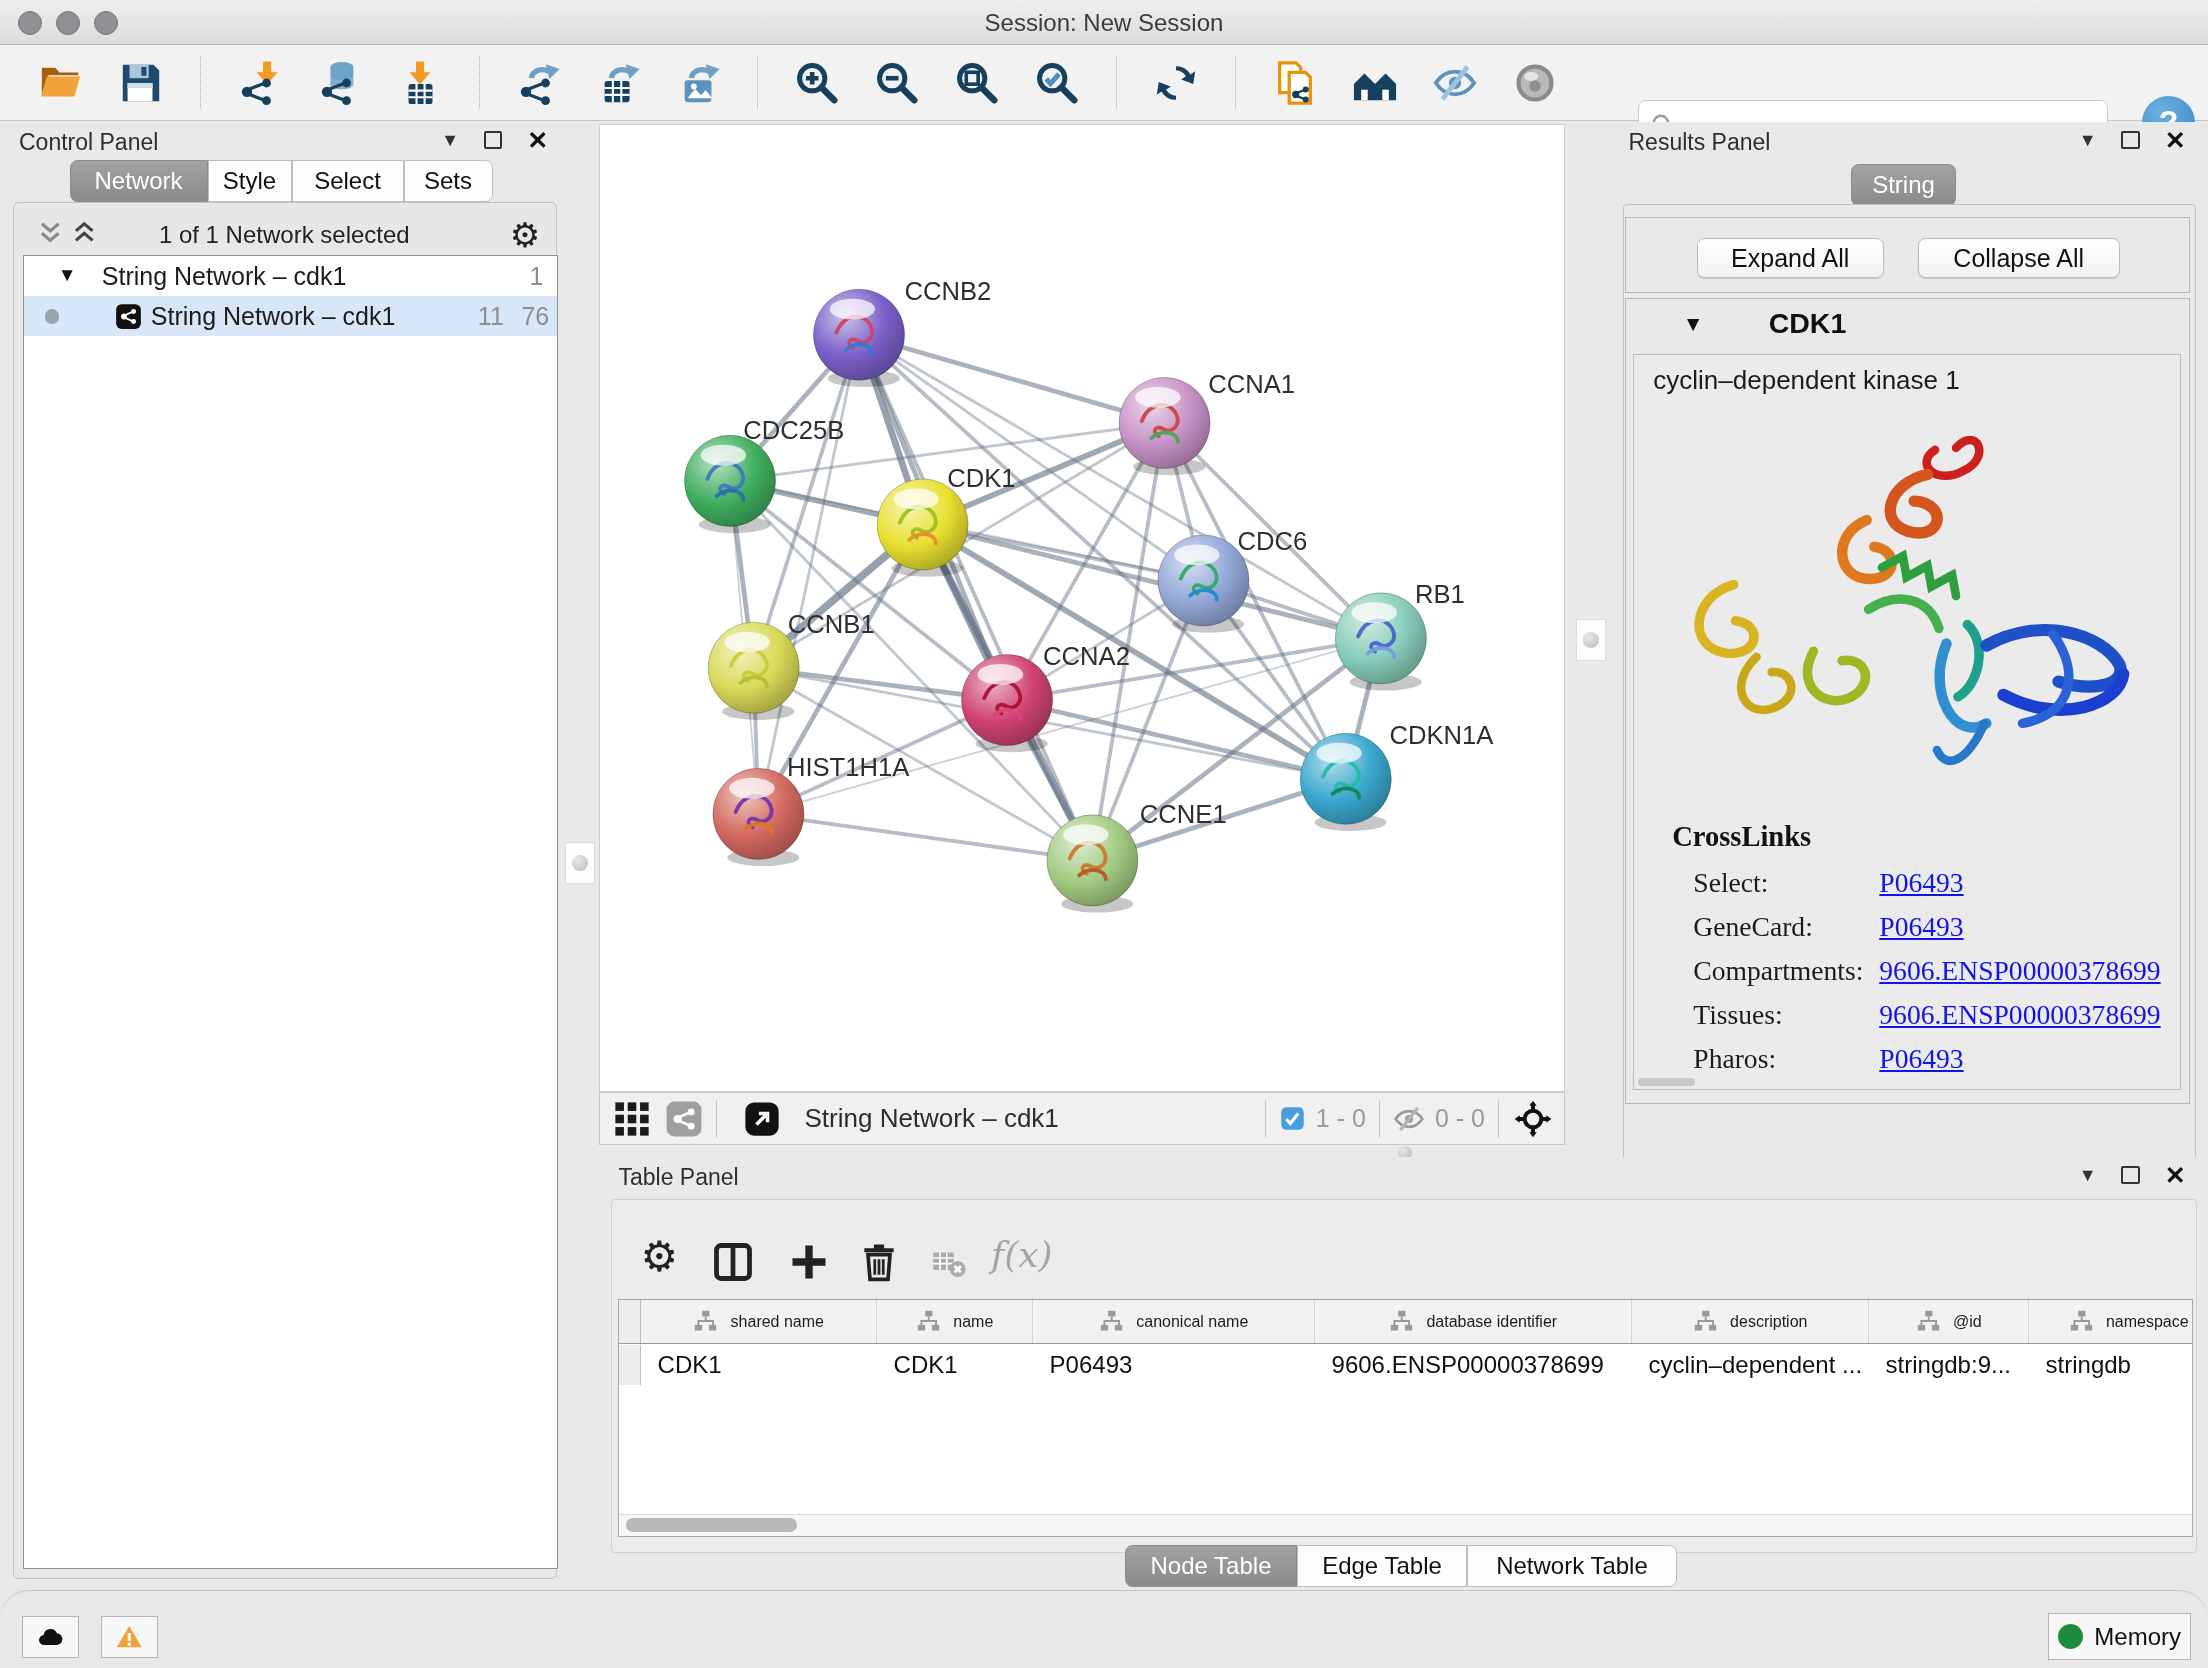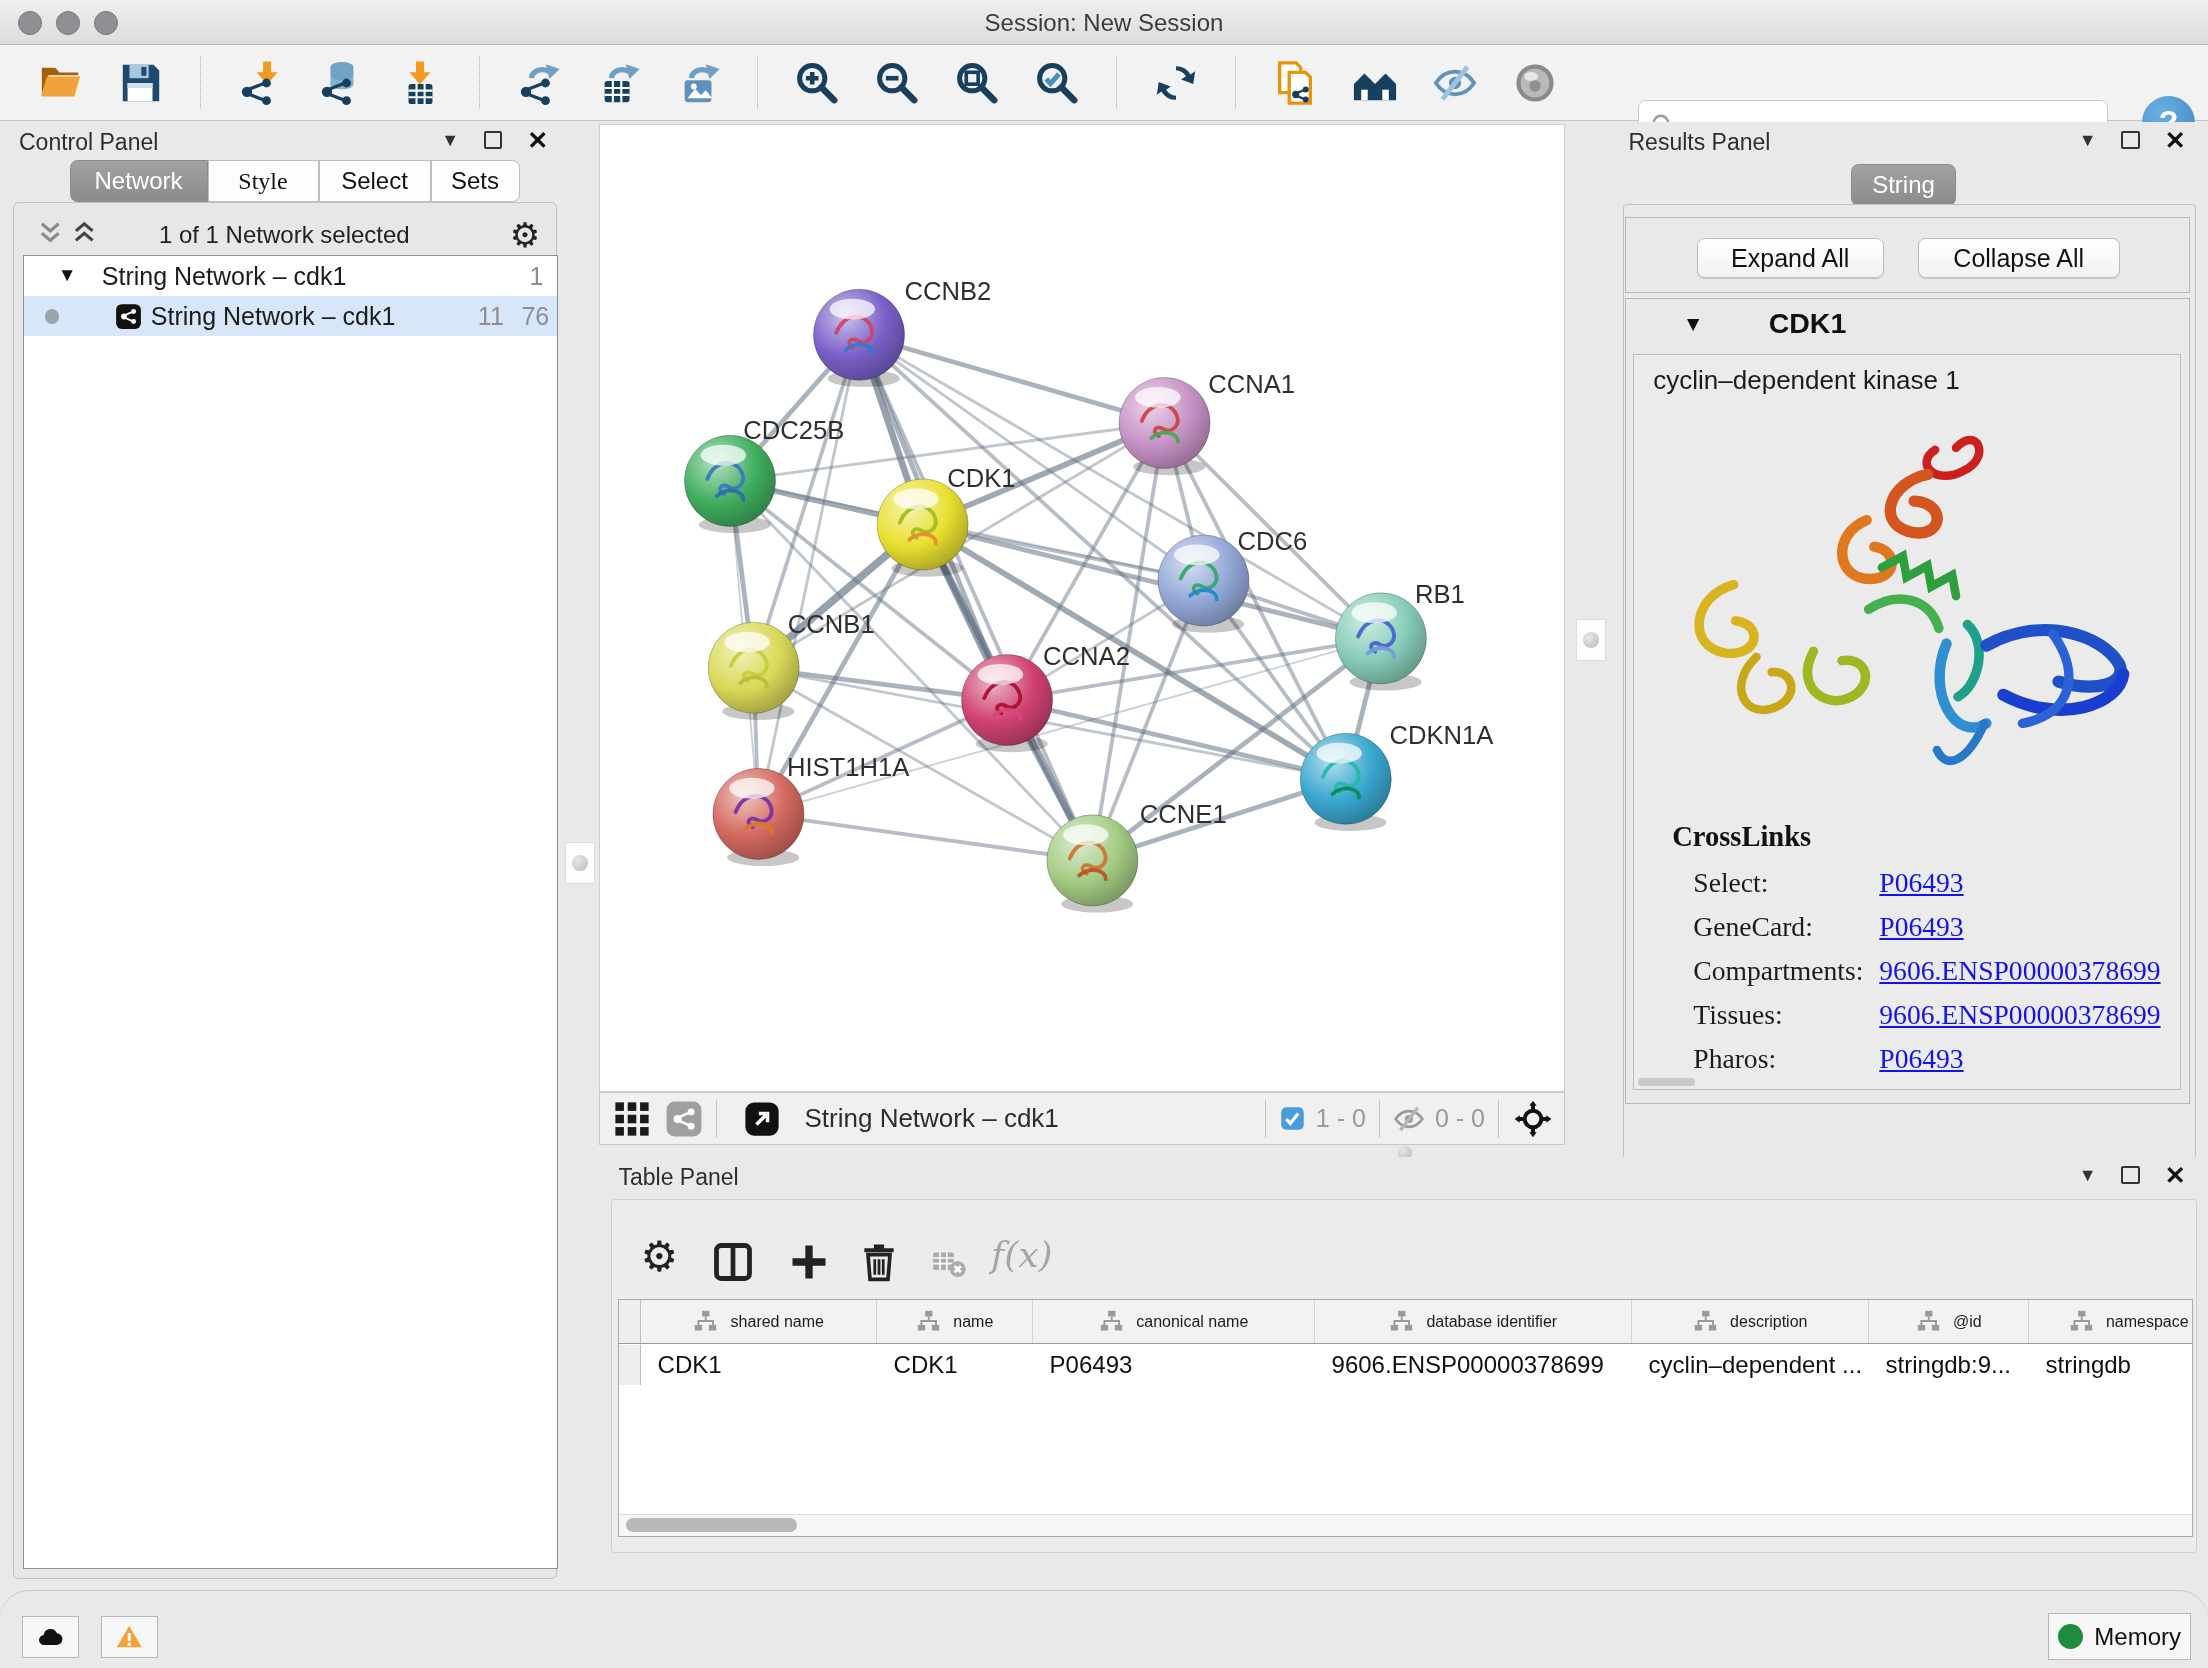--- a/index.html
+++ b/index.html
@@ -331,21 +331,21 @@
     <span class="ph-title">Control Panel</span>
     <span class="ph-ctrls">
       <span class="ph-caret">▼</span>
       <span class="ph-float"></span>
       <span class="ph-close">✕</span>
     </span>
   </div>
   <div class="cp-box"></div>
   <div id="cp-tabs">
       <div class="tab sel" style="width: 138px;">Network</div>
-      <div class="tab" style="width: 111px; font-family: Liberation Serif, serif;">Style</div>
+      <div class="tab" style="width: 84px;">Style</div>
       <div class="tab" style="width: 112px;">Select</div>
       <div class="tab" style="width: 89px;">Sets</div>
     </div>
   <div id="cp-sum">
     <span class="chev" style="left:23px">
         <svg viewBox="0 0 24 24" style="width: 100%; height: 100%; display: block;">
           <path d="M5 4l7 6 7-6M5 12l7 6 7-6" fill="none" stroke="#8a8a8a" stroke-width="2.6"></path>
         </svg>
       </span>
     <span class="chev" style="left:57px">
@@ -856,20 +856,25 @@
             <div class="td" style="width: 237px;">cyclin–dependent ...</div>
             <div class="td" style="width: 160px;">stringdb:9...</div>
             <div class="td" style="width: 200px;">stringdb</div>
           </div>
         </div>
       <div id="tbl-hscroll">
           <div id="tbl-hthumb"></div>
         </div>
     </div>
   </div>
+  <div id="tbl-tabs">
+      <div class="tab sel" style="width: 172px;">Node Table</div>
+      <div class="tab" style="width: 170px;">Edge Table</div>
+      <div class="tab" style="width: 210px;">Network Table</div>
+    </div>
 </div>
 
 <div id="status-bar">
   <span class="st-btn" style="left:22px">
       <span style="width:28.5px;height:28.5px;display:block">
         <svg viewBox="0 0 24 24" style="width: 100%; height: 100%; display: block;">
           <path d="M7 18.5a4.2 4.2 0 01-.5-8.4A5.8 5.8 0 0117.6 8.6 4 4 0 0117 18.5z" fill="#111"></path>
         </svg>
       </span>
     </span>

